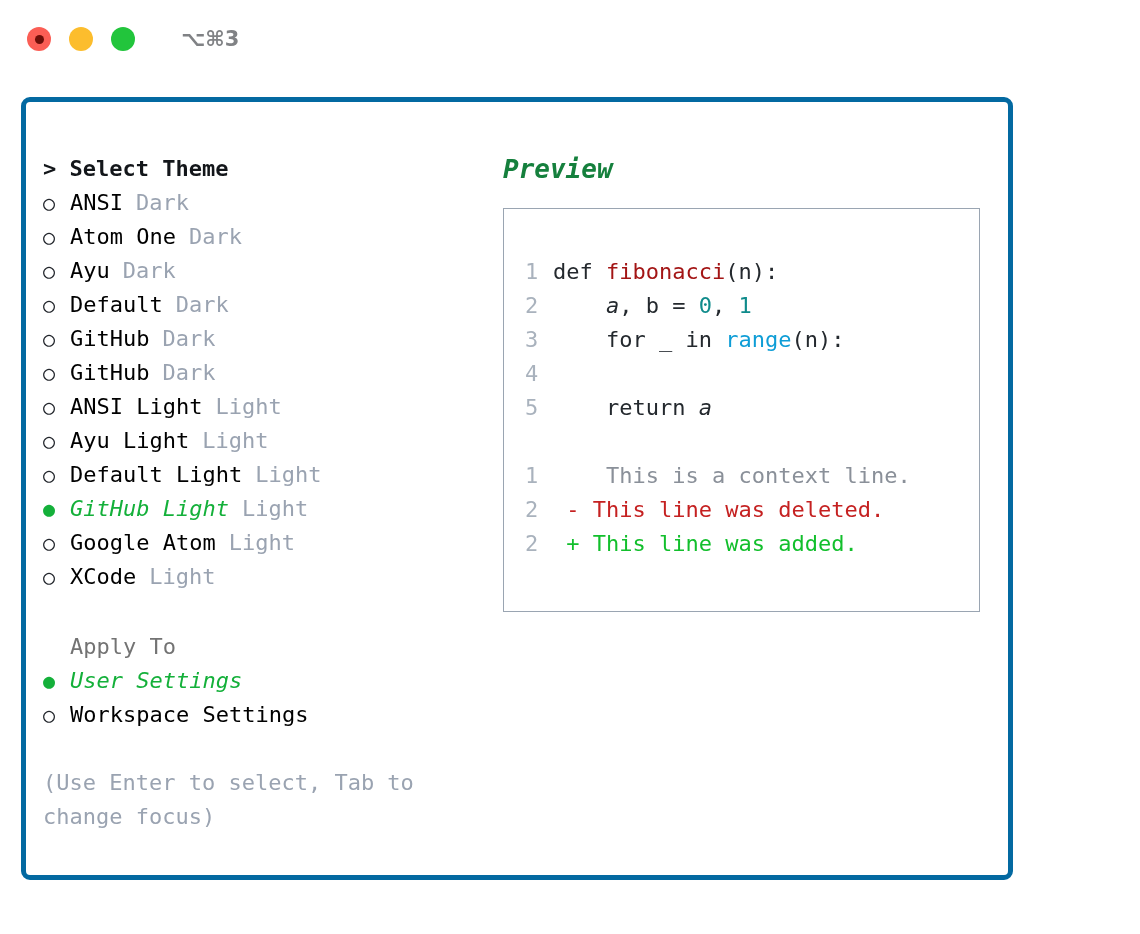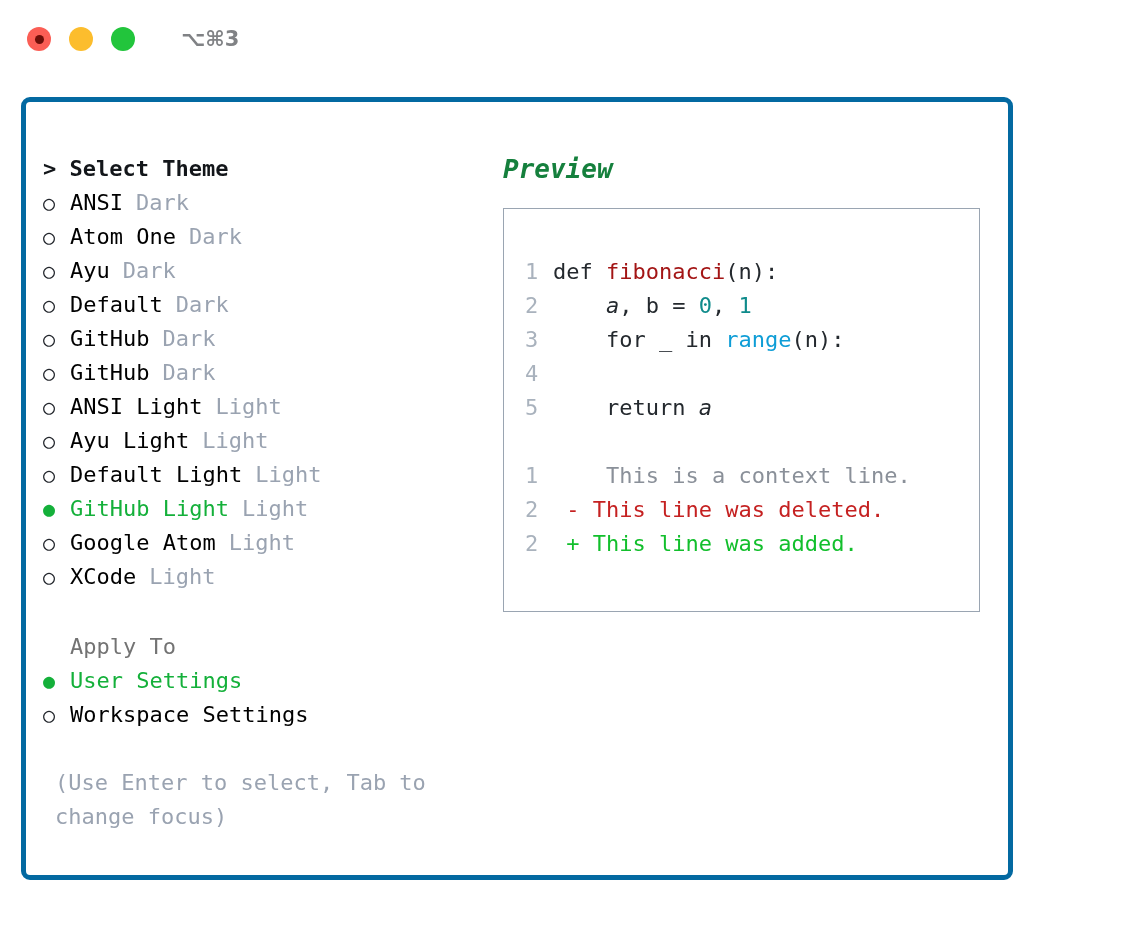--- a/index.html
+++ b/index.html
@@ -103,21 +103,21 @@
   }
   .bullet {
     width: 27px;
     flex: none;
     font-size: 20px;
     color: #20242a;
     line-height: 34px;
   }
   .bullet.sel { color: #14b03a; }
   .opt-label { color: #000000; }
-  .opt-row.selected .opt-label { color: #14b03a; }
+  .opt-row.selected .opt-label { color: #14b03a; font-style: italic; }
   .opt-tag {
     color: #9aa3b1;
     padding-left: 13px;
   }
 
   .apply-block { margin-top: 36px; }
   .apply-title {
     font-size: 22px;
     color: #737373;
     line-height: 34px;
@@ -125,21 +125,20 @@
     white-space: pre;
   }
 
   .hint {
     margin-top: 34px;
     font-size: 22px;
     line-height: 34px;
     color: #9aa3b1;
     width: 400px;
     white-space: pre-wrap;
-    margin-left: 12px;
   }
 
   
   .preview-title {
     font-size: 26px;
     font-weight: bold;
     color: #15803d;
     line-height: 34px;
     white-space: pre;
     font-style: italic;

